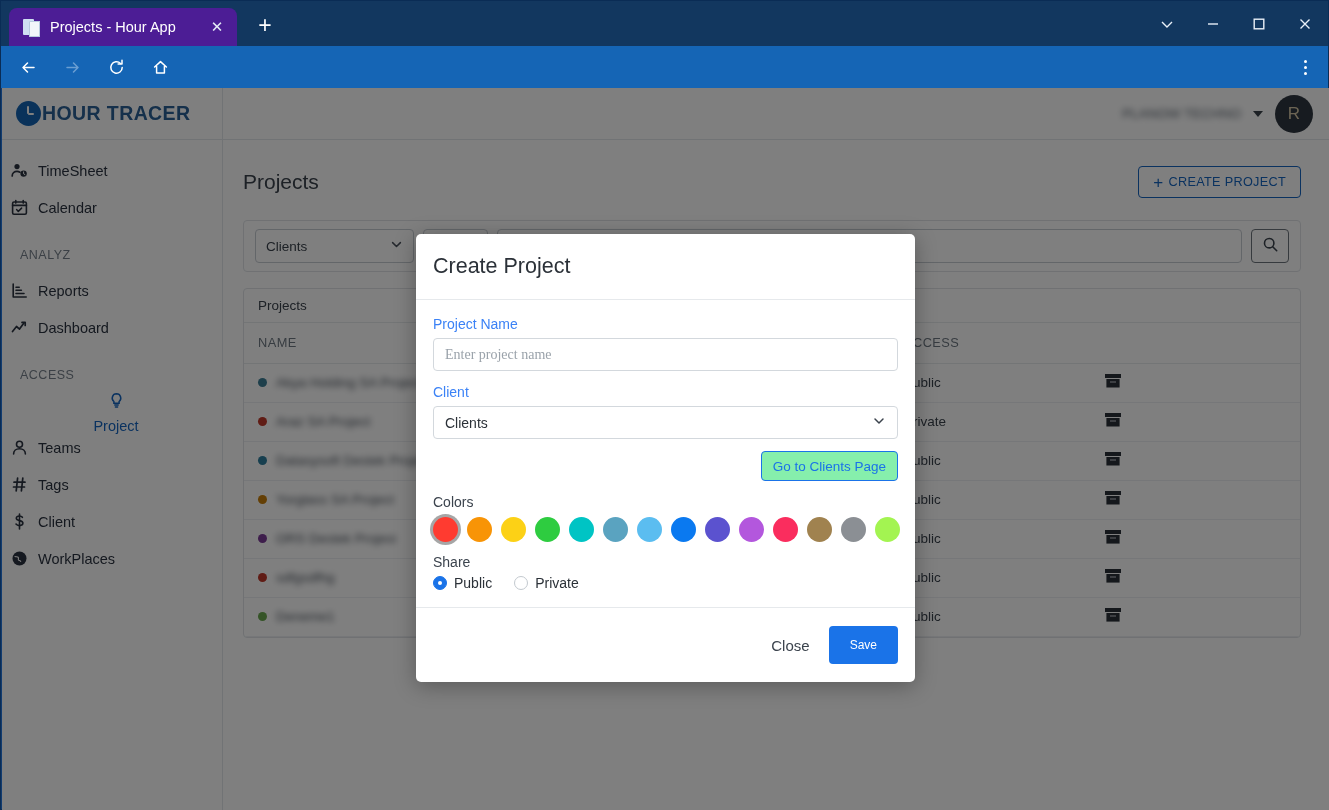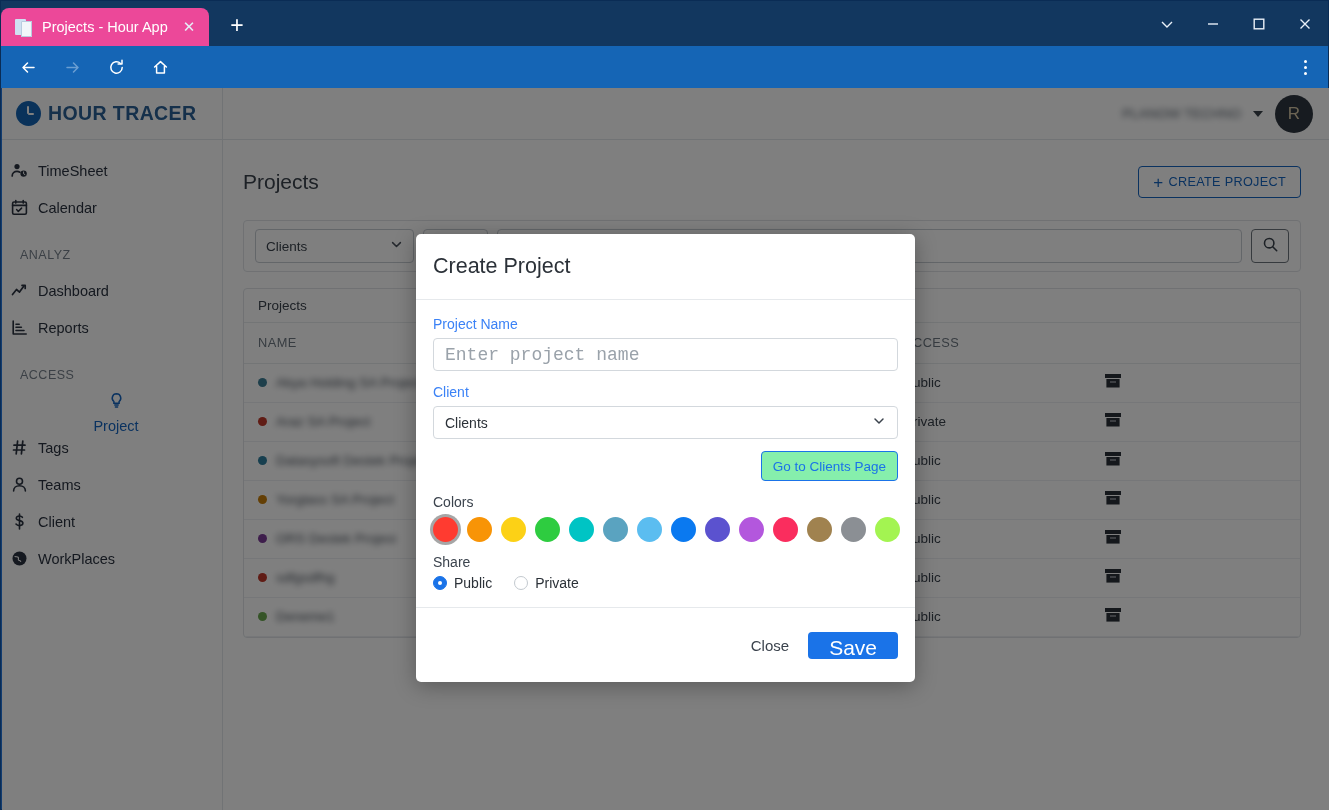--- a/index.html
+++ b/index.html
@@ -15,23 +15,23 @@
     position: absolute; inset: 0;
     background: #123c70;
     border: 1px solid #0a2c55;
   }
   #titlebar {
     position: absolute; left: 0; top: 0; width: 100%; height: 45px;
     background: #12375f;
   }
   #tab-strip { position: absolute; left: 0; top: 6px; height: 39px; display: flex; align-items: flex-end; }
   #browser-tab {
-    margin-left: 0;
-    width: 208px; height: 38px;
-    background: #ec4899;
+    margin-left: 8px;
+    width: 228px; height: 38px;
+    background: #4c1d95;
     border-radius: 8px 8px 0 0;
     display: flex; align-items: center;
     padding: 0 10px 0 14px;
     gap: 10px;
     color: #fff;
   }
   #browser-tab .favicon {
     width: 17px; height: 19px; flex: 0 0 auto; position: relative;
   }
   #browser-tab .favicon::before {
@@ -107,21 +107,21 @@
 
   
   #app-header {
     position: absolute; left: 0; top: 0; width: 100%; height: 52px;
     background: #ffffff;
     border-bottom: 1px solid #e3e6ea;
     display: flex; align-items: center;
   }
   #brand {
     width: 221px; height: 52px;
-    display: flex; align-items: center; gap: 7px;
+    display: flex; align-items: center; gap: 1px;
     padding-left: 14px;
     border-right: 1px solid #e3e6ea;
   }
   #brand-logo {
     width: 25px; height: 25px; border-radius: 50%;
     background: #1565b5; position: relative; flex: 0 0 auto;
   }
   #brand-logo::before {
     content: ""; position: absolute; left: 11px; top: 5px;
     width: 2px; height: 8px; background: #ffffff; border-radius: 1px;
@@ -261,22 +261,22 @@
   #modal-header {
     height: 66px; display: flex; align-items: center;
     padding: 0 17px; border-bottom: 1px solid #e6e9ec;
   }
   #modal-title { font-size: 21.5px; color: #2b3138; }
   #modal-body { padding: 16px 17px 16px 17px; border-bottom: 1px solid #e6e9ec; }
   .field-label { font-size: 14px; color: #3b82f6; margin-bottom: 6px; }
   #project-name-input {
     width: 100%; height: 33px;
     border: 1px solid #d3d8dd; border-radius: 4px;
-    padding: 8px 11px; font-size: 18px; color: #3b434d;
-    font-family: Liberation Mono, monospace;
+    padding: 8px 11px; font-size: 14px; color: #3b434d;
+    font-family: Liberation Serif, serif;
     outline: none;
   }
   #project-name-input::placeholder { color: #9aa2aa; }
   #client-select {
     width: 100%; height: 33px;
     border: 1px solid #d3d8dd; border-radius: 4px;
     background: #ffffff; padding: 0 11px;
     display: flex; align-items: center; justify-content: space-between;
     font-size: 14px; color: #2b3138; cursor: pointer;
   }
@@ -312,22 +312,22 @@
     height: 74px; display: flex; align-items: center; justify-content: flex-end;
     gap: 13px; padding: 0 17px;
   }
   #close-button {
     background: none; border: none; color: #3b434d;
     font-size: 15px; cursor: pointer; padding: 8px 6px;
     font-family: "Liberation Sans", sans-serif;
   }
   #save-button {
     background: #1a73e8; border: none; color: #ffffff;
-    font-size: 21px; cursor: pointer; border-radius: 4px;
-    height: 27px; padding: 4px 21px;
+    font-size: 12px; cursor: pointer; border-radius: 4px;
+    height: 38px; padding: 4px 21px;
     font-family: "Liberation Sans", sans-serif;
   }
 </style>
 </head>
 <body>
 
 <div id="browser-window">
 
   <div id="titlebar">
     <div id="tab-strip">
@@ -424,61 +424,61 @@
               <path d="M1.6 6.4h13.8M4.8 1.5v2.6M12.2 1.5v2.6" stroke="currentColor" stroke-width="1.6" stroke-linecap="round"></path>
               <path d="M5.6 10.6l1.7 1.8 3.3-3.3" fill="none" stroke="currentColor" stroke-width="1.5" stroke-linecap="round" stroke-linejoin="round"></path>
             </svg>
         </span>
         <span>Calendar</span>
       </div>
       <div class="nav-section">ANALYZ</div>
       <div class="nav-item">
         <span class="ico">
           <svg width="17" height="17" viewBox="0 0 17 17">
+              <path d="M2.2 2v13h13" fill="none" stroke="currentColor" stroke-width="1.6" stroke-linecap="round" stroke-linejoin="round"></path>
+              <path d="M5 11.5h8M5 8.3h5.4M5 5.2h3.2" stroke="currentColor" stroke-width="1.6" stroke-linecap="round"></path>
+            </svg>
+        </span>
+        <span>Reports</span>
+      </div>
+      <div class="nav-item">
+        <span class="ico">
+          <svg width="17" height="17" viewBox="0 0 17 17">
               <path d="M1.5 12.5l4-5 3 2.6 4.4-6.2" fill="none" stroke="currentColor" stroke-width="1.7" stroke-linecap="round" stroke-linejoin="round"></path>
               <path d="M11 3.4h3.2v3.1" fill="none" stroke="currentColor" stroke-width="1.7" stroke-linecap="round" stroke-linejoin="round"></path>
             </svg>
         </span>
         <span>Dashboard</span>
       </div>
-      <div class="nav-item">
-        <span class="ico">
-          <svg width="17" height="17" viewBox="0 0 17 17">
-              <path d="M2.2 2v13h13" fill="none" stroke="currentColor" stroke-width="1.6" stroke-linecap="round" stroke-linejoin="round"></path>
-              <path d="M5 11.5h8M5 8.3h5.4M5 5.2h3.2" stroke="currentColor" stroke-width="1.6" stroke-linecap="round"></path>
-            </svg>
-        </span>
-        <span>Reports</span>
-      </div>
       <div class="nav-section">ACCESS</div>
       <div class="nav-item active">
         <span class="ico">
           <svg width="17" height="17" viewBox="0 0 17 17">
               <path d="M8.5 1.8a4.3 4.3 0 0 0-2.6 7.7v1.7h5.2V9.5A4.3 4.3 0 0 0 8.5 1.8z" fill="none" stroke="currentColor" stroke-width="1.5"></path>
               <path d="M6.8 13h3.4M7.4 15h2.2" stroke="currentColor" stroke-width="1.5" stroke-linecap="round"></path>
             </svg>
         </span>
         <span>Project</span>
       </div>
       <div class="nav-item">
         <span class="ico">
           <svg width="17" height="17" viewBox="0 0 17 17">
-              <path d="M3 6.2h11M2.5 11h11M6.6 2.2L5.2 14.8M11.8 2.2l-1.4 12.6" stroke="currentColor" stroke-width="1.7" stroke-linecap="round"></path>
-            </svg>
-        </span>
-        <span>Tags</span>
-      </div>
-      <div class="nav-item">
-        <span class="ico">
-          <svg width="17" height="17" viewBox="0 0 17 17">
               <circle cx="8.5" cy="5.2" r="3" fill="none" stroke="currentColor" stroke-width="1.6"></circle>
               <path d="M2.6 15c0-3.3 2.6-5.2 5.9-5.2s5.9 1.9 5.9 5.2" fill="none" stroke="currentColor" stroke-width="1.6" stroke-linecap="round"></path>
             </svg>
         </span>
         <span>Teams</span>
+      </div>
+      <div class="nav-item">
+        <span class="ico">
+          <svg width="17" height="17" viewBox="0 0 17 17">
+              <path d="M3 6.2h11M2.5 11h11M6.6 2.2L5.2 14.8M11.8 2.2l-1.4 12.6" stroke="currentColor" stroke-width="1.7" stroke-linecap="round"></path>
+            </svg>
+        </span>
+        <span>Tags</span>
       </div>
       <div class="nav-item">
         <span class="ico">
           <svg width="17" height="17" viewBox="0 0 17 17">
               <path d="M11.4 4.3c-.7-.9-1.8-1.3-3-1.3-1.9 0-3.1.9-3.1 2.3 0 3.2 6.6 1.5 6.6 4.8 0 1.5-1.4 2.5-3.5 2.5-1.4 0-2.6-.5-3.4-1.5" fill="none" stroke="currentColor" stroke-width="1.6" stroke-linecap="round"></path>
               <path d="M8.5 1v15" stroke="currentColor" stroke-width="1.6" stroke-linecap="round"></path>
             </svg>
         </span>
         <span>Client</span>
       </div>

